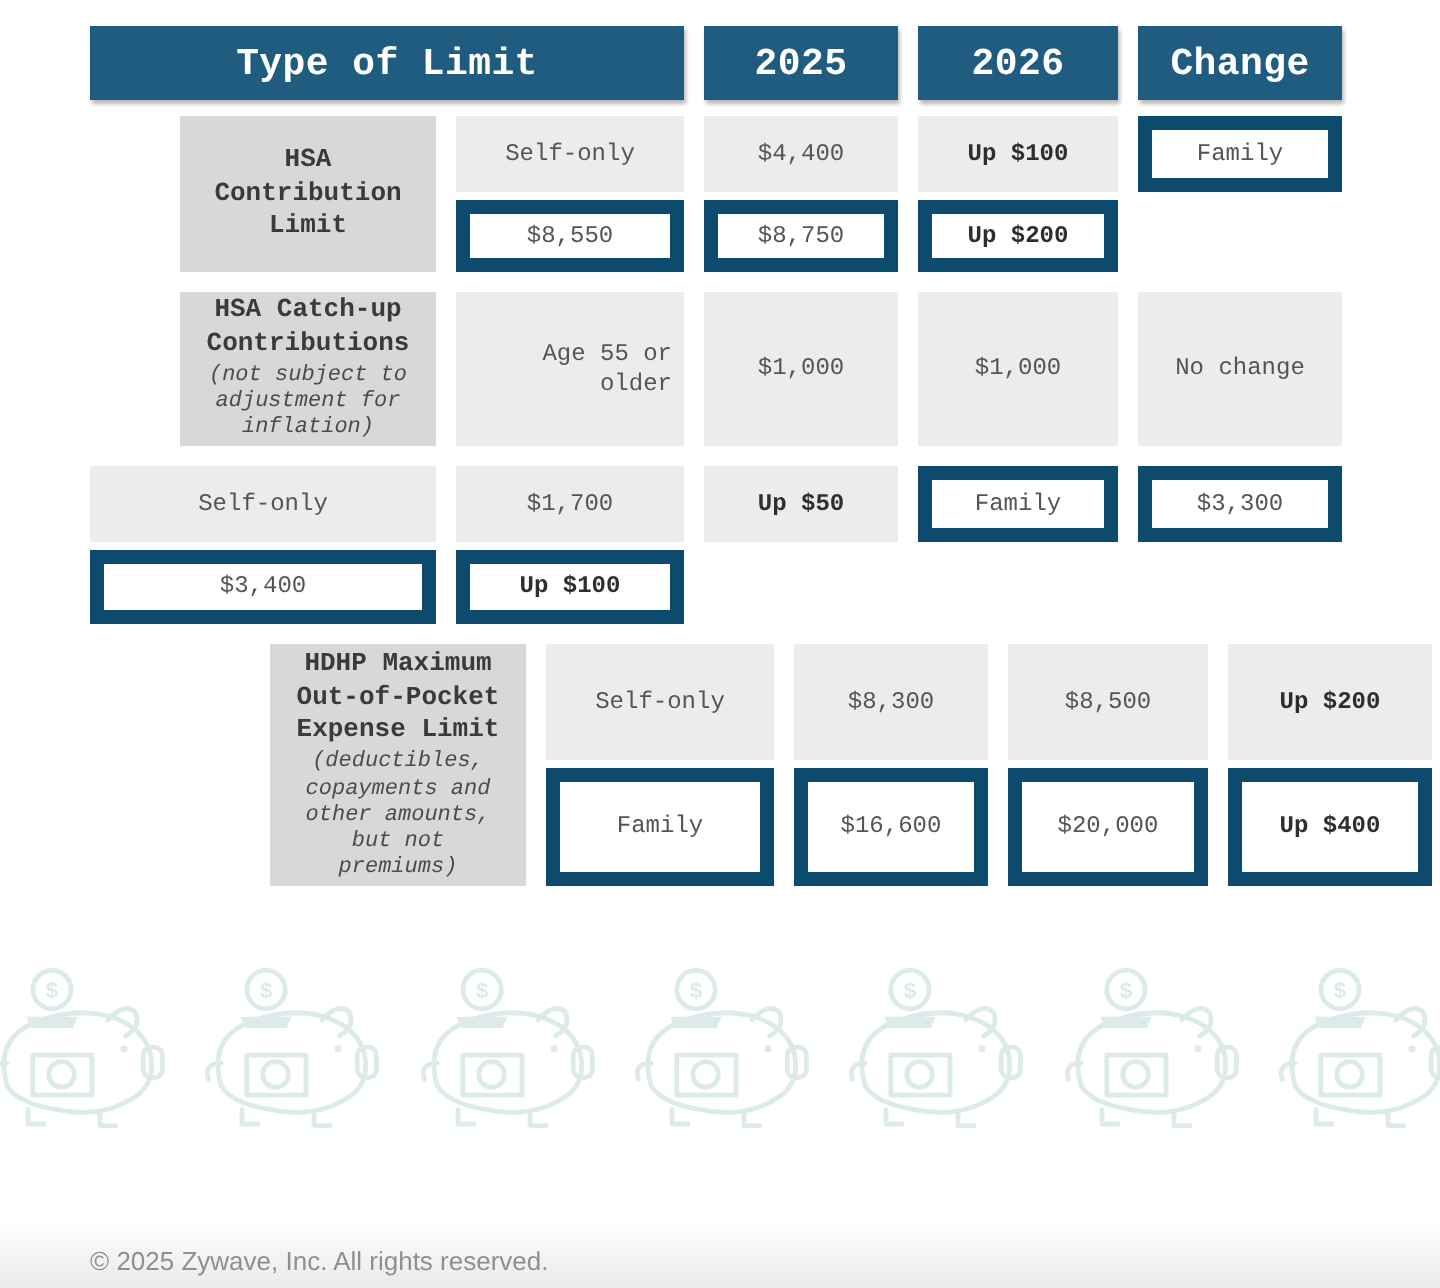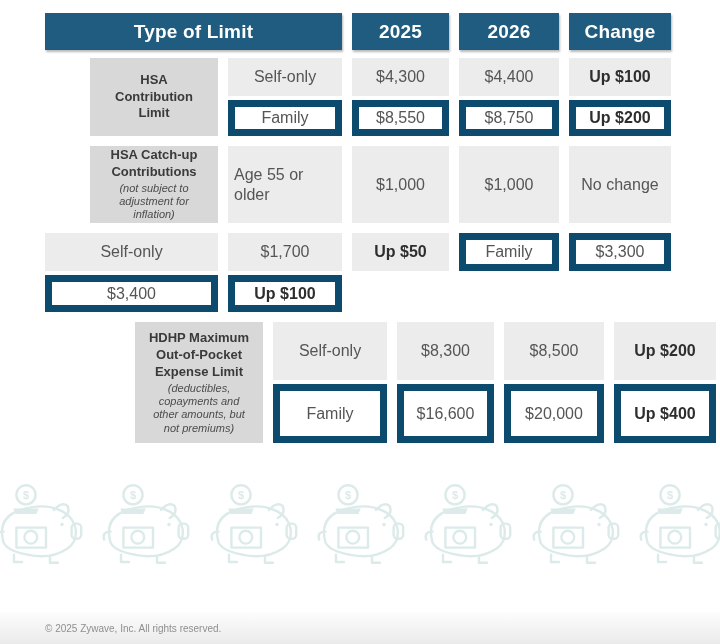--- a/index.html
+++ b/index.html
@@ -4,21 +4,21 @@
 <style>
   html,body { margin:0; padding:0; }
   body {
     width:720px; height:644px;
     background:#ffffff;
     font-family:"Liberation Sans", sans-serif;
     position:relative;
     overflow:hidden;
   }
 
-  .table-wrap { position:absolute; left:45px; top:13px; width:571px; }
+  .table-wrap { position:absolute; left:45px; top:13px; width:571px;font-family:Liberation Mono, monospace; }
 
   
   .header-row {
     display:grid;
     grid-template-columns:297px 97px 100px 102px;
     column-gap:10px;
     margin-bottom:8px;
   }
   .header-cell {
     background:#1f5c80;
@@ -52,22 +52,22 @@
     padding:4px 10px;
     box-sizing:border-box;
     margin-left:45px;
   }
   .span2 { grid-row:1 / span 2; }
   .label-title { font-weight:bold; font-size:13px; color:#3a3a3a; line-height:1.3; }
   .label-note  { font-style:italic; font-size:11px; color:#4c4c4c; line-height:1.2; margin-top:1px; }
 
   .cell {
     display:flex; align-items:center; justify-content:center;
-    text-align:left;
-    font-size:16px; color:#555555;
+    text-align:right;
+    font-size:12px; color:#555555;
     box-sizing:border-box;
     line-height:1.25;
     padding:2px 6px;
   }
   .gray  { background:#ececec; }
   .white { background:#ffffff; border:7px solid #0c4a6e; }
   .change { font-weight:bold; color:#2e2e2e; }
   .change.regular { font-weight:normal; color:#555555; }
 
   
@@ -79,21 +79,21 @@
   .piggy { width:104px; height:88px; }
 
   
   .footer-band {
     position:absolute; left:0; bottom:0;
     width:720px; height:32px;
     background:linear-gradient(to bottom, #fdfdfd, #eaeaea);
   }
   .footer-text {
     position:absolute; left:45px; top:623px;
-    font-size:10px; color:#8f8f8f;
+    font-size:13px; color:#8f8f8f;
   }
   .hidden-defs { position:absolute; width:0; height:0; }
 </style>
 </head>
 <body>
 
 <svg class="hidden-defs" aria-hidden="true">
   <defs>
     <symbol id="piggy" viewBox="0 0 130 105">
       <g fill="none" stroke="#dcebe9" stroke-width="3" stroke-linecap="round" stroke-linejoin="round">
@@ -121,21 +121,20 @@
     <div class="header-cell">2025</div>
     <div class="header-cell">2026</div>
     <div class="header-cell">Change</div>
   </div>
 
   <div class="section s1">
     <div class="label-cell span2">
       <div class="label-title">HSA Contribution Limit</div>
     </div>
     <div class="cell gray">Self-only</div>
-    <div class="cell gray">$4,300</div>
     <div class="cell gray">$4,400</div>
     <div class="cell gray change">Up $100</div>
     <div class="cell white">Family</div>
     <div class="cell white">$8,550</div>
     <div class="cell white">$8,750</div>
     <div class="cell white change">Up $200</div>
   </div>
 
   <div class="section s2">
     <div class="label-cell">

